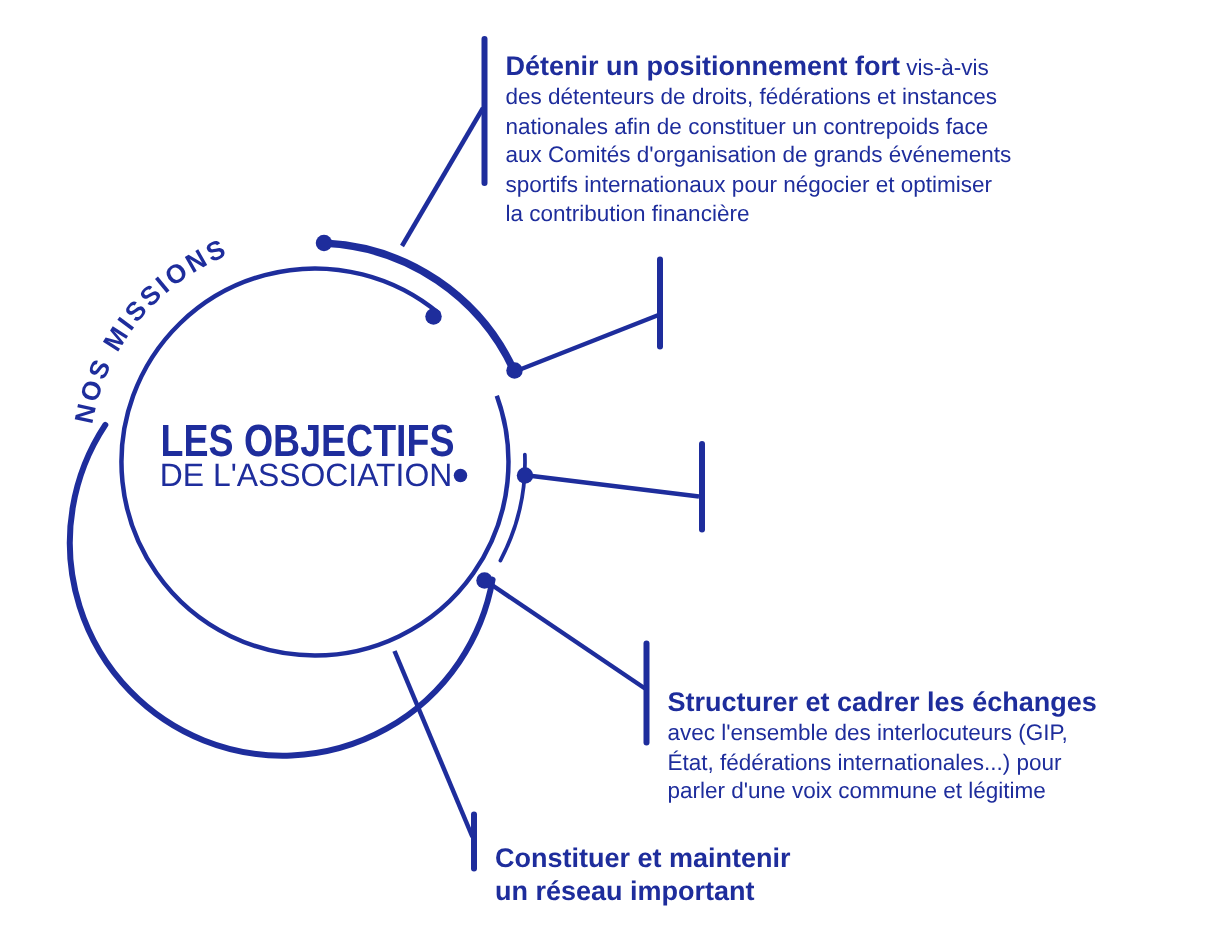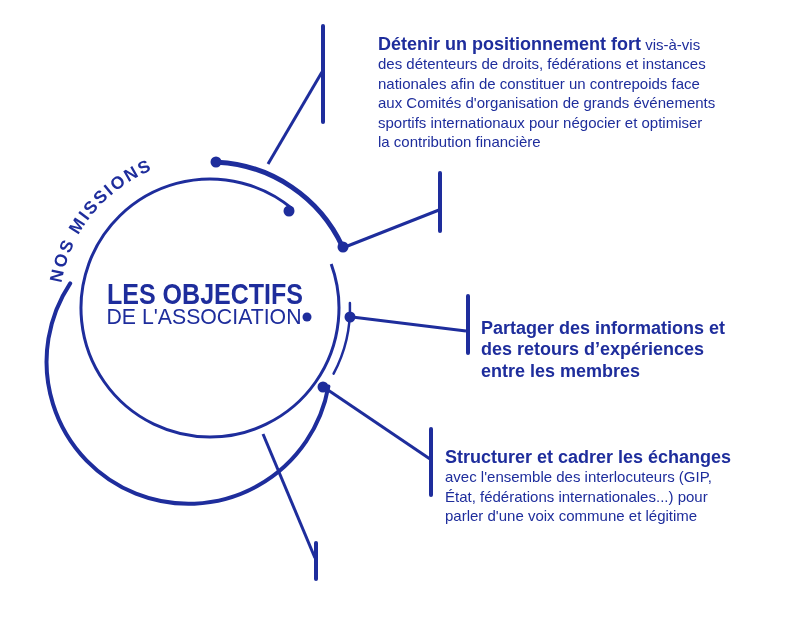--- a/index.html
+++ b/index.html
@@ -59,24 +59,24 @@
     width: 4px;
     background: #1e2d9c;
     border-radius: 2px;
   }
   #bar-detenir    { left: 321px; top: 24px;  height: 100px; }
   #bar-mutualiser { left: 438px; top: 171px; height: 62px; }
   #bar-partager   { left: 466px; top: 294px; height: 61px; }
   #bar-structurer { left: 429px; top: 427px; height: 70px; }
   #bar-constituer { left: 314px; top: 541px; height: 40px; }
 
-  #mission-detenir    { left: 337px; top: 15px;  width: 360px; margin-left: 41px; }
+  #mission-detenir    { left: 337px; top: 15px;  width: 360px; }
   #mission-mutualiser { left: 453px; top: 173px; width: 300px; }
   #mission-partager   { left: 481px; top: 296px; width: 290px; }
-  #mission-structurer { left: 445px; top: 428px; width: 300px; }
+  #mission-structurer { left: 445px; top: 439px; width: 300px; }
   #mission-constituer { left: 330px; top: 540px; width: 260px; }
 </style>
 </head>
 <body>
 
 <div id="canvas">
 
   <svg id="badge-svg" viewBox="0 0 808 621" xmlns="http://www.w3.org/2000/svg">
 
     <path class="stroke" d="M 292.9 209.2 A 129 129 0 1 0 331.2 263.9" stroke-width="3"></path>
@@ -120,27 +120,26 @@
   <div class="mission m-lh-dense" id="mission-detenir">
     <span class="m-title">Détenir un positionnement fort</span><span class="m-body"> vis-à-vis
 des détenteurs de droits, fédérations et instances
 nationales afin de constituer un contrepoids face
 aux Comités d'organisation de grands événements
 sportifs internationaux pour négocier et optimiser
 la contribution financière</span>
   </div>
 
 
-  <div class="mission m-lh-wide" id="mission-partager">
-    <span class="m-title">Partager des informations et
-des retours d’expériences
-entre les membres</span>
-  </div>
 
   <div class="mission m-lh-dense" id="mission-structurer">
     <span class="m-title">Structurer et cadrer les échanges</span><span class="m-body">
 avec l'ensemble des interlocuteurs (GIP,
 État, fédérations internationales...) pour
 parler d'une voix commune et légitime</span>
   </div>
 
+  <div class="mission m-lh-wide" id="mission-constituer">
+    <span class="m-title">Constituer et maintenir
+un réseau important</span>
+  </div>
 
 </div>
 
 </body></html>

